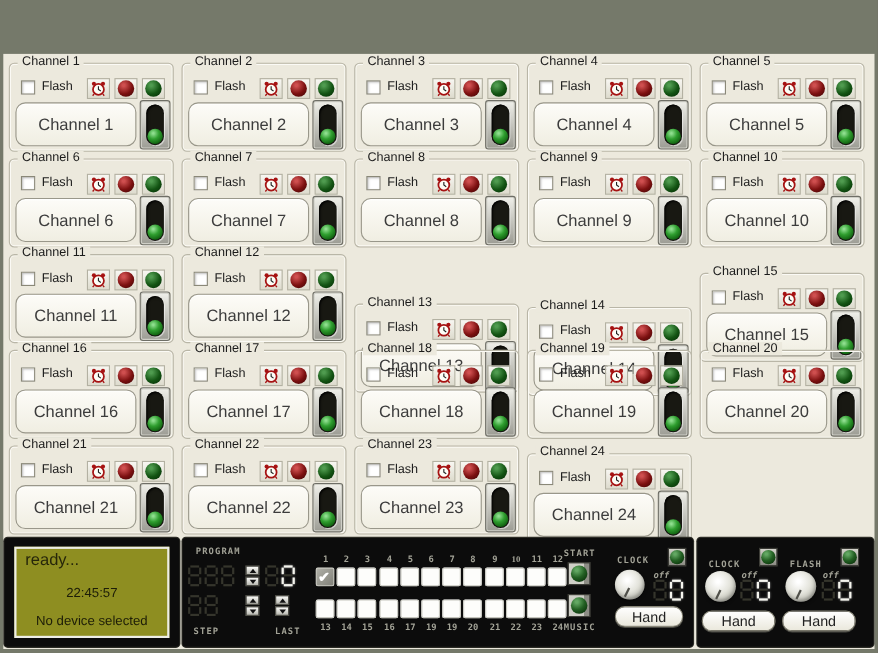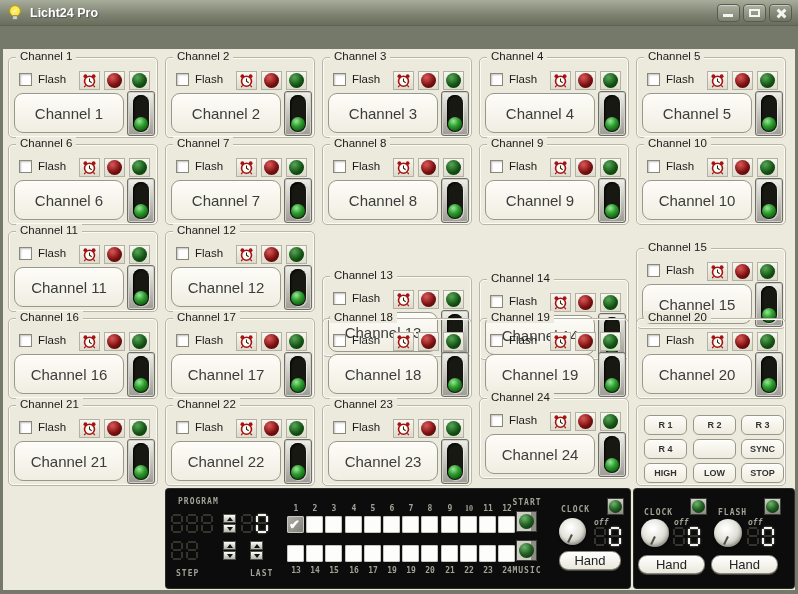--- a/index.html
+++ b/index.html
@@ -113,35 +113,20 @@
 
   .hand { position: absolute; border-radius: 9px; background: linear-gradient(#ffffff, #eae8dc);
     border: 1px solid #8a887a; box-shadow: 0 1px 0 #4a4a44; font-family: "Liberation Sans", sans-serif;
     font-size: 13px; color: #222; cursor: pointer; }
 </style>
 </head>
 <body>
 
 <div id="window">
 
-  <div class="titlebar">
-    <span class="bulb">
-      <svg width="16" height="17" viewBox="0 0 16 17">
-        <circle cx="8" cy="7" r="5.4" fill="#ffe94e" stroke="#b89a08" stroke-width="1"></circle>
-        <path d="M5.8 8.6 L10 5.2" stroke="#fff8c8" stroke-width="1.4" fill="none"></path>
-        <rect x="5.6" y="11.6" width="4.8" height="4" rx="1.2" fill="#cfcfc5" stroke="#777" stroke-width="0.8"></rect>
-      </svg>
-    </span>
-    <span class="title-text">Licht24 Pro</span>
-    <span class="winbtns">
-      <span class="wbtn min"></span>
-      <span class="wbtn max"></span>
-      <span class="wbtn cls"></span>
-    </span>
-  </div>
 
 
   <div class="content"></div>
 
   <div id="channel-grid">
       <div class="group" style="left: 8px; top: 57px;">
         <span class="legend">Channel 1</span>
         <span class="flash-box"></span>
         <span class="flash-label">Flash</span>
         <span class="icon-btn" style="left:70px;">
@@ -731,21 +716,21 @@
         <span class="icon-btn" style="left:120px;">
           <span class="led led-grn"></span>
         </span>
         <button class="chan-btn">Channel 23</button>
         <span class="toggle">
           <span class="slot">
             <span class="ball"></span>
           </span>
         </span>
       </div>
-      <div class="group" style="left: 479px; top: 398px;">
+      <div class="group" style="left: 479px; top: 412px;">
         <span class="legend">Channel 24</span>
         <span class="flash-box"></span>
         <span class="flash-label">Flash</span>
         <span class="icon-btn" style="left:70px;">
           <svg width="15" height="15" viewBox="0 0 16 16">
             <circle cx="3.6" cy="3.4" r="2" fill="#a61212"></circle>
             <circle cx="12.4" cy="3.4" r="2" fill="#a61212"></circle>
             <path d="M3.8 13.2 L2.4 15 M12.2 13.2 L13.6 15" stroke="#a61212" stroke-width="1.3"></path>
             <circle cx="8" cy="8.8" r="5.3" fill="#fdfdf6" stroke="#a61212" stroke-width="1.7"></circle>
             <path d="M8 5.8 L8 8.8 L10.3 10.4" stroke="#222" stroke-width="1.1" fill="none"></path>
@@ -759,32 +744,28 @@
         </span>
         <button class="chan-btn">Channel 24</button>
         <span class="toggle">
           <span class="slot">
             <span class="ball"></span>
           </span>
         </span>
       </div>
     </div>
 
-  <div class="group" id="r-panel" style="left:636px; top:405px;">
-      <button class="rbtn" style="left: 7px; top: 9px;">R 1</button>
-      <button class="rbtn" style="left: 56px; top: 9px;">R 2</button>
-      <button class="rbtn" style="left: 104px; top: 9px;">R 3</button>
-      <button class="rbtn" style="left: 7px; top: 33px;">R 4</button>
-      <button class="rbtn" style="left: 56px; top: 33px;"></button>
-      <button class="rbtn" style="left: 104px; top: 33px;">SYNC</button>
-      <button class="rbtn" style="left: 7px; top: 57px;">HIGH</button>
-      <button class="rbtn" style="left: 56px; top: 57px;">LOW</button>
-      <button class="rbtn" style="left: 104px; top: 57px;">STOP</button>
+
+  <div class="panel" id="status-panel">
+    <div class="lcd">
+      <div class="msg">ready...</div>
+      <div class="time">22:45:57</div>
+      <div class="device">No device selected</div>
     </div>
-
+  </div>
 
   <div class="panel" id="console">
     <span class="clabel" style="left:12px; top:8px;">PROGRAM</span>
     <span class="display" style="left:5px;  top:25px;">
         <span class="digit">
           <i class="sg-a"></i>
           <i class="sg-b"></i>
           <i class="sg-c"></i>
           <i class="sg-d"></i>
           <i class="sg-e"></i>

